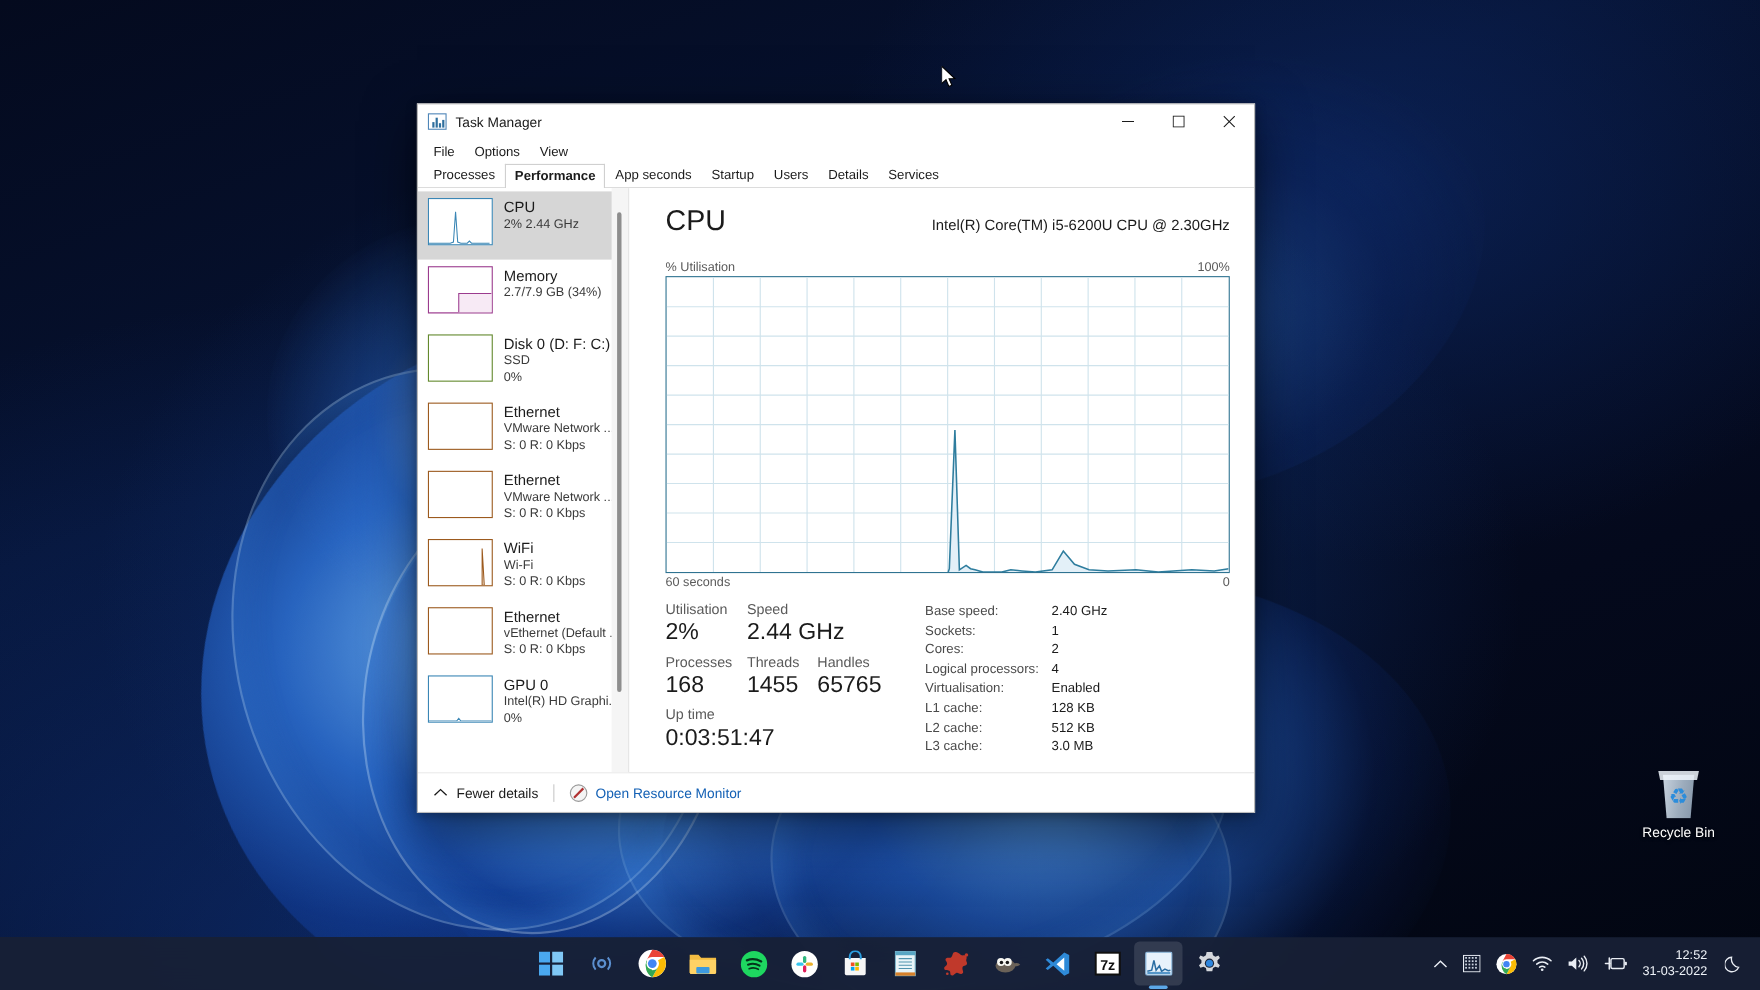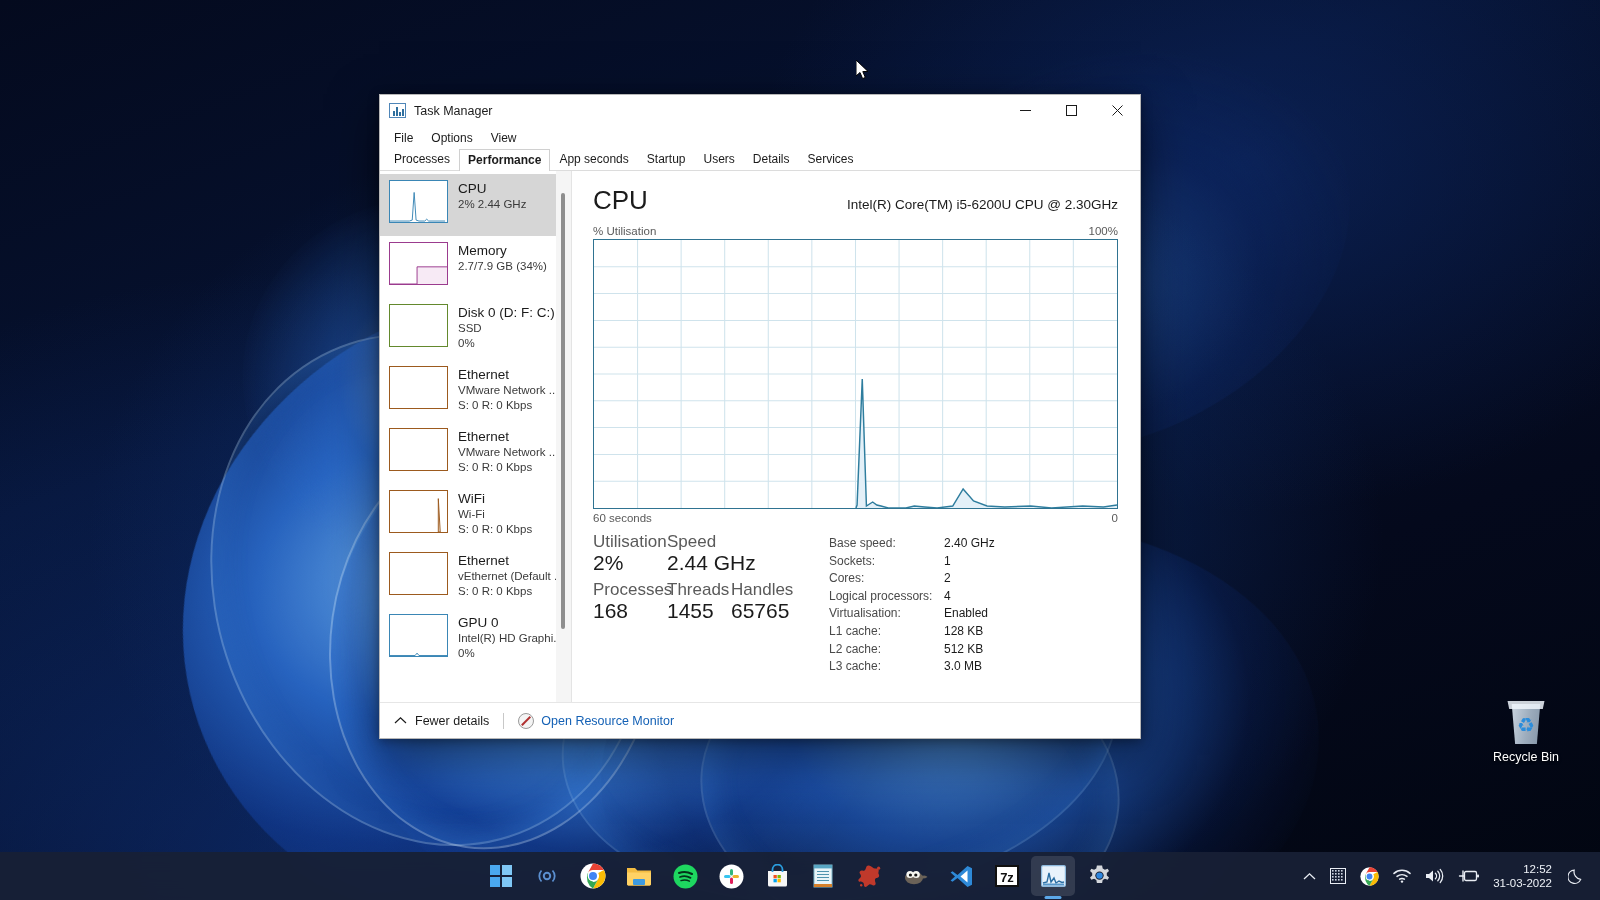--- a/index.html
+++ b/index.html
@@ -130,21 +130,21 @@
     font-size: 12px; color: #1b1b1b; padding: 3px 8px 3px 8px;
     border: 1px solid transparent; border-bottom: none; cursor: default;
     line-height: 15px;
   }
   .tab.active {
     background: #ffffff; border-color: #d0d0d0;
     position: relative; top: 1px; font-weight: bold;
   }
 
   
-  #tm-body { flex: 1; display: flex; min-height: 0; background: #ffffff; }
+  #tm-body { flex: 1; display: flex; min-height: 0; background: #ffffff; gap: 12px; }
 
   
   #sidebar {
     width: 192px; flex: none; position: relative;
     border-right: 1px solid #e4e4e4; overflow: hidden;
     padding-top: 3px; background: #ffffff;
   }
   .side-item {
     display: flex; gap: 10px; height: 62px; align-items: flex-start;
     padding: 6px 6px 0 9px; cursor: default;
@@ -171,36 +171,36 @@
     background: #8e8e8e; border-radius: 2px;
   }
 
   
   #main { flex: 1; padding: 14px 22px 0 21px; min-width: 0; position: relative; }
   .main-head { display: flex; align-items: baseline; justify-content: space-between; }
   .main-title { font-size: 26px; font-weight: normal; color: #1b1b1b; line-height: 30px; }
   .main-model { font-size: 13.5px; color: #1b1b1b; }
   .axis-row {
     display: flex; justify-content: space-between; font-size: 11.5px;
-    color: #5a5a5a; margin-top: 10px; margin-bottom: 2px;
+    color: #5a5a5a; margin-top: 22px; margin-bottom: 2px;
   }
   #graph {
     height: 270px; border: 1px solid #2f7391; position: relative;
     background: #ffffff; overflow: hidden;
   }
   #graph svg { display: block; width: 100%; height: 100%; }
   .time-row {
     display: flex; justify-content: space-between; font-size: 11.5px;
     color: #5a5a5a; margin-top: 3px;
   }
 
   
   #stats { display: flex; margin-top: 10px; }
   #stats-left { width: 218px; flex: none; }
-  .stat-lbl { font-size: 17px; color: #5a5a5a; line-height: 15px; }
+  .stat-lbl { font-size: 13px; color: #5a5a5a; line-height: 15px; }
   .stat-val { font-size: 21px; color: #1b1b1b; line-height: 27px; font-weight: normal; }
   .srow { display: flex; }
   .scell { }
   .scell.c1 { width: 74px; }
   .scell.c2 { width: 64px; }
   #stats-right { flex: 1; padding-left: 18px; padding-top: 1px; }
   .spec { display: flex; font-size: 12px; line-height: 17.6px; }
   .spec .k { width: 115px; color: #4a4a4a; }
   .spec .v { color: #1b1b1b; }
 
@@ -480,20 +480,26 @@
               </div>
               <div class="scell c2">
                 <div class="stat-lbl">Threads</div>
                 <div class="stat-val">1455</div>
               </div>
               <div class="scell">
                 <div class="stat-lbl">Handles</div>
                 <div class="stat-val">65765</div>
               </div>
             </div>
+            <div class="srow" style="margin-top:6px;">
+              <div class="scell">
+                <div class="stat-lbl">Up time</div>
+                <div class="stat-val">0:03:51:47</div>
+              </div>
+            </div>
           </div>
 
           <div id="stats-right">
             <div class="spec">
               <div class="k">Base speed:</div>
               <div class="v">2.40 GHz</div>
             </div>
             <div class="spec">
               <div class="k">Sockets:</div>
               <div class="v">1</div>

